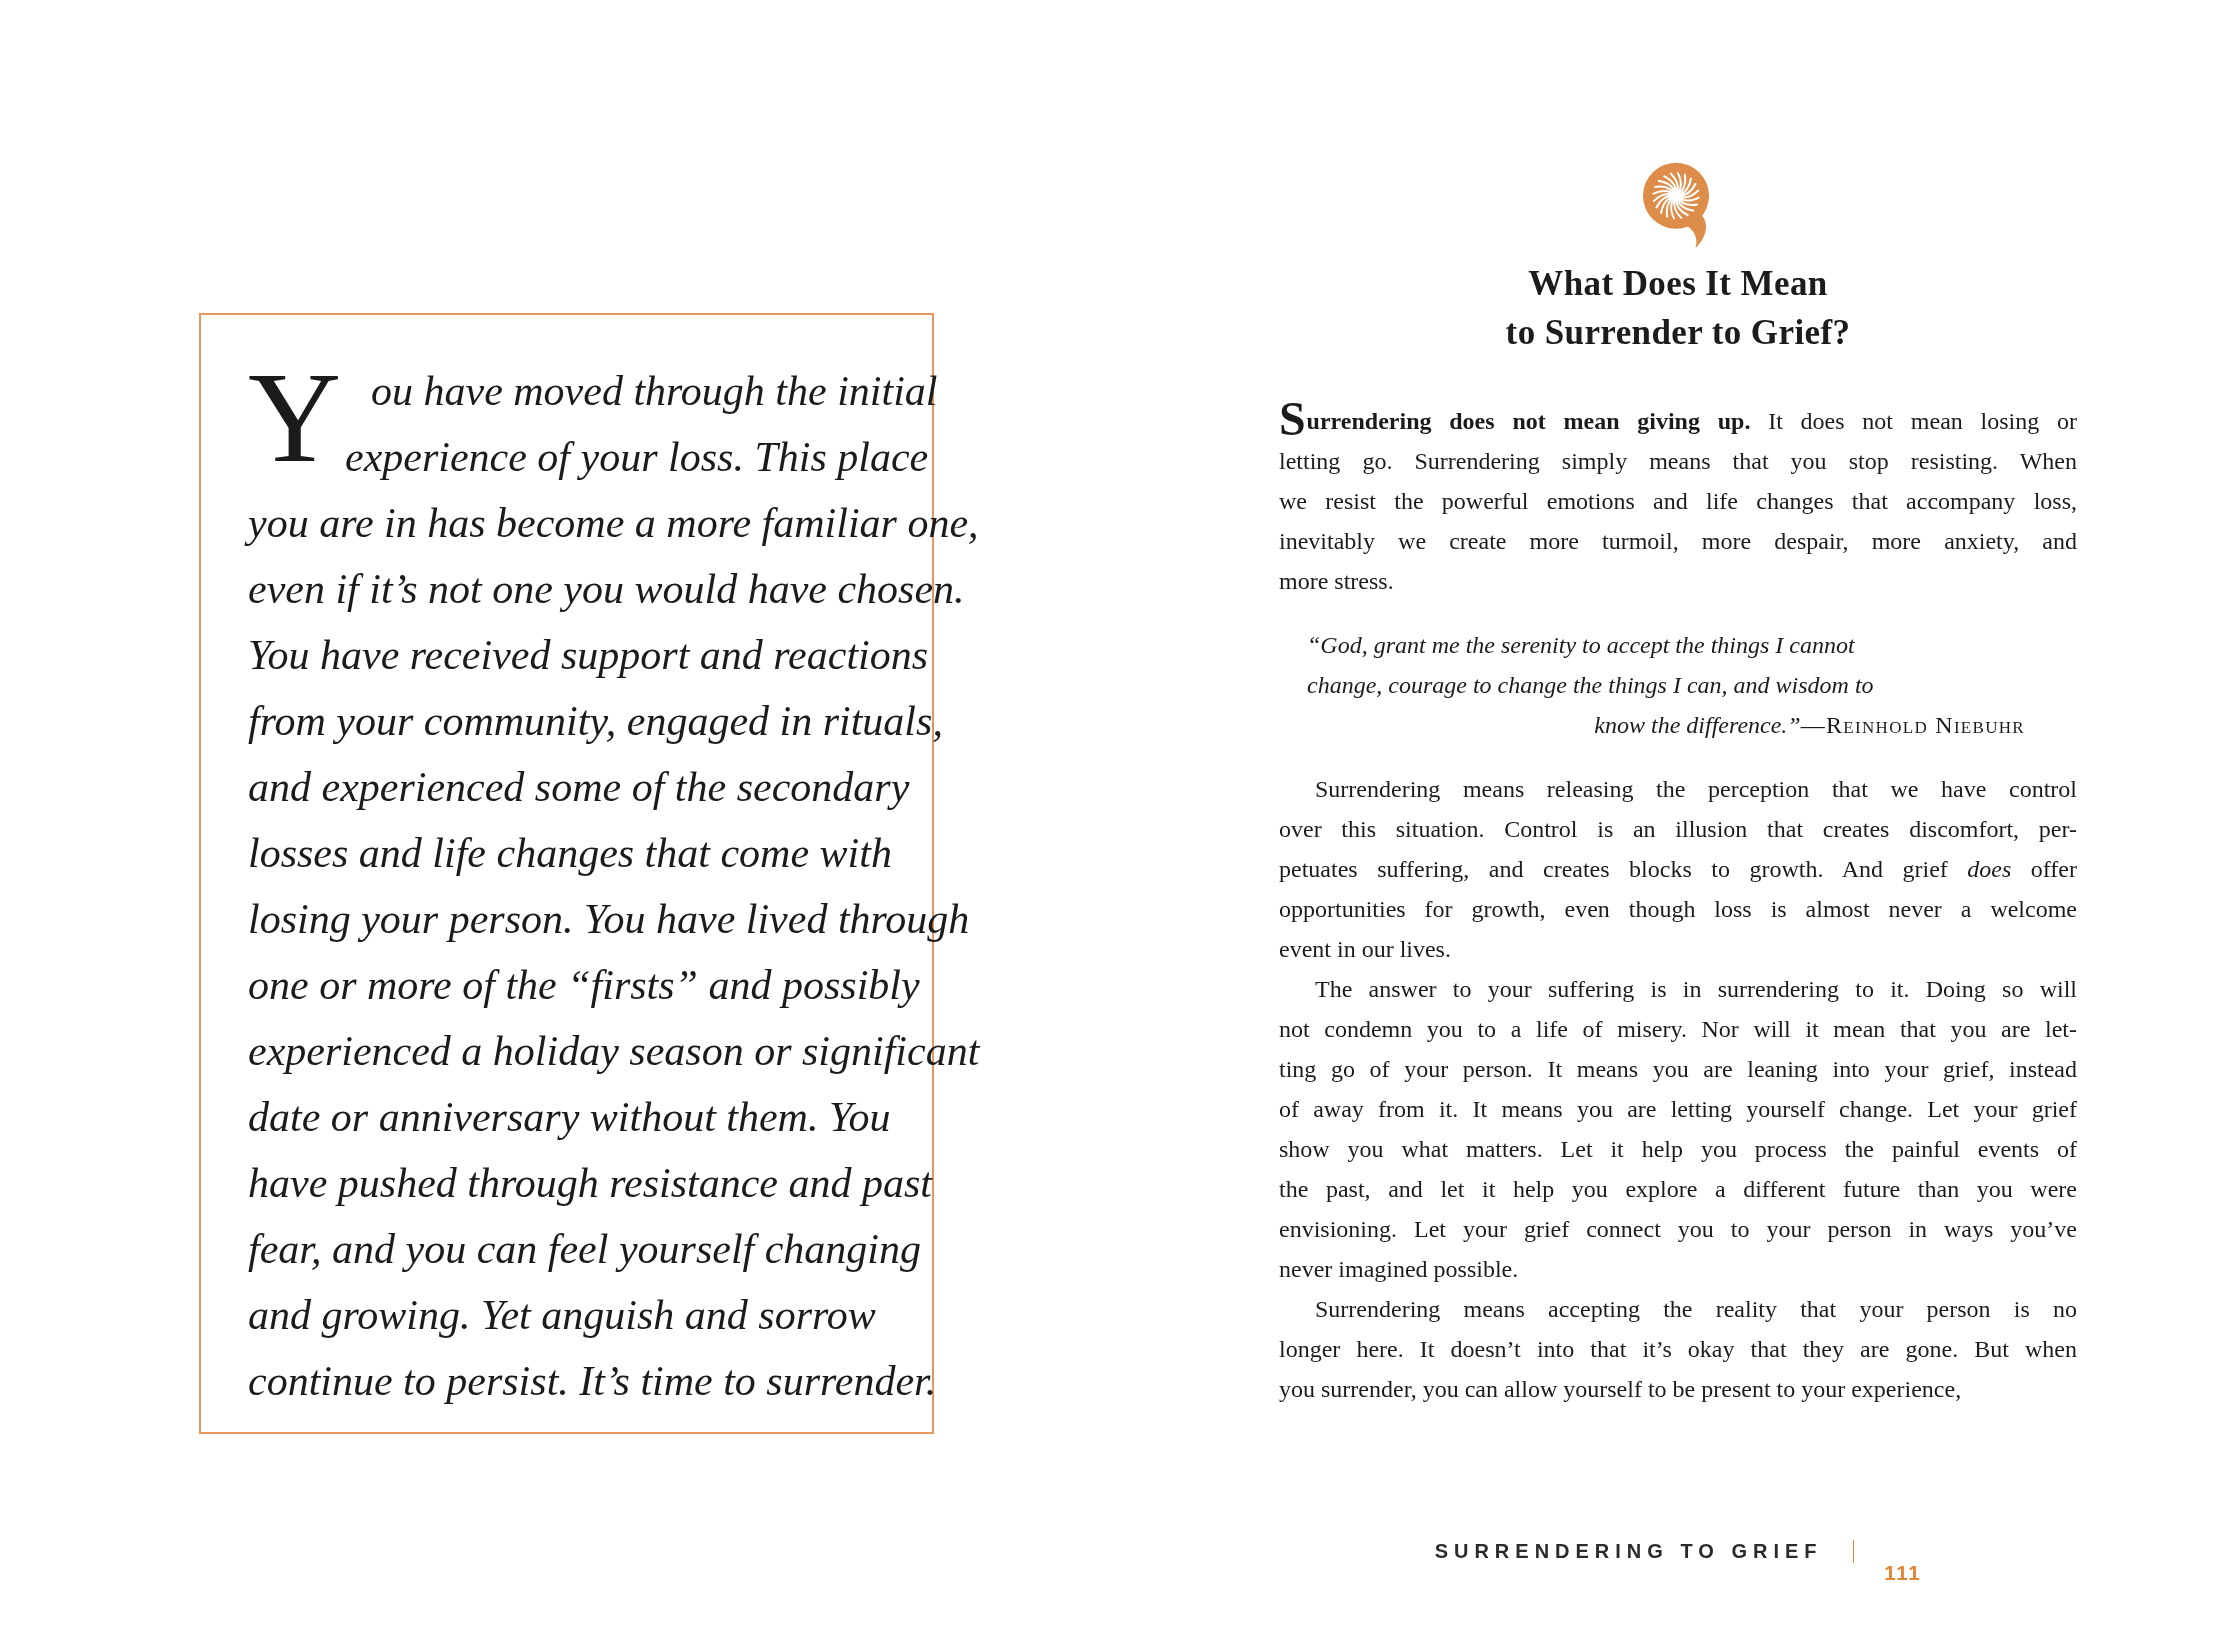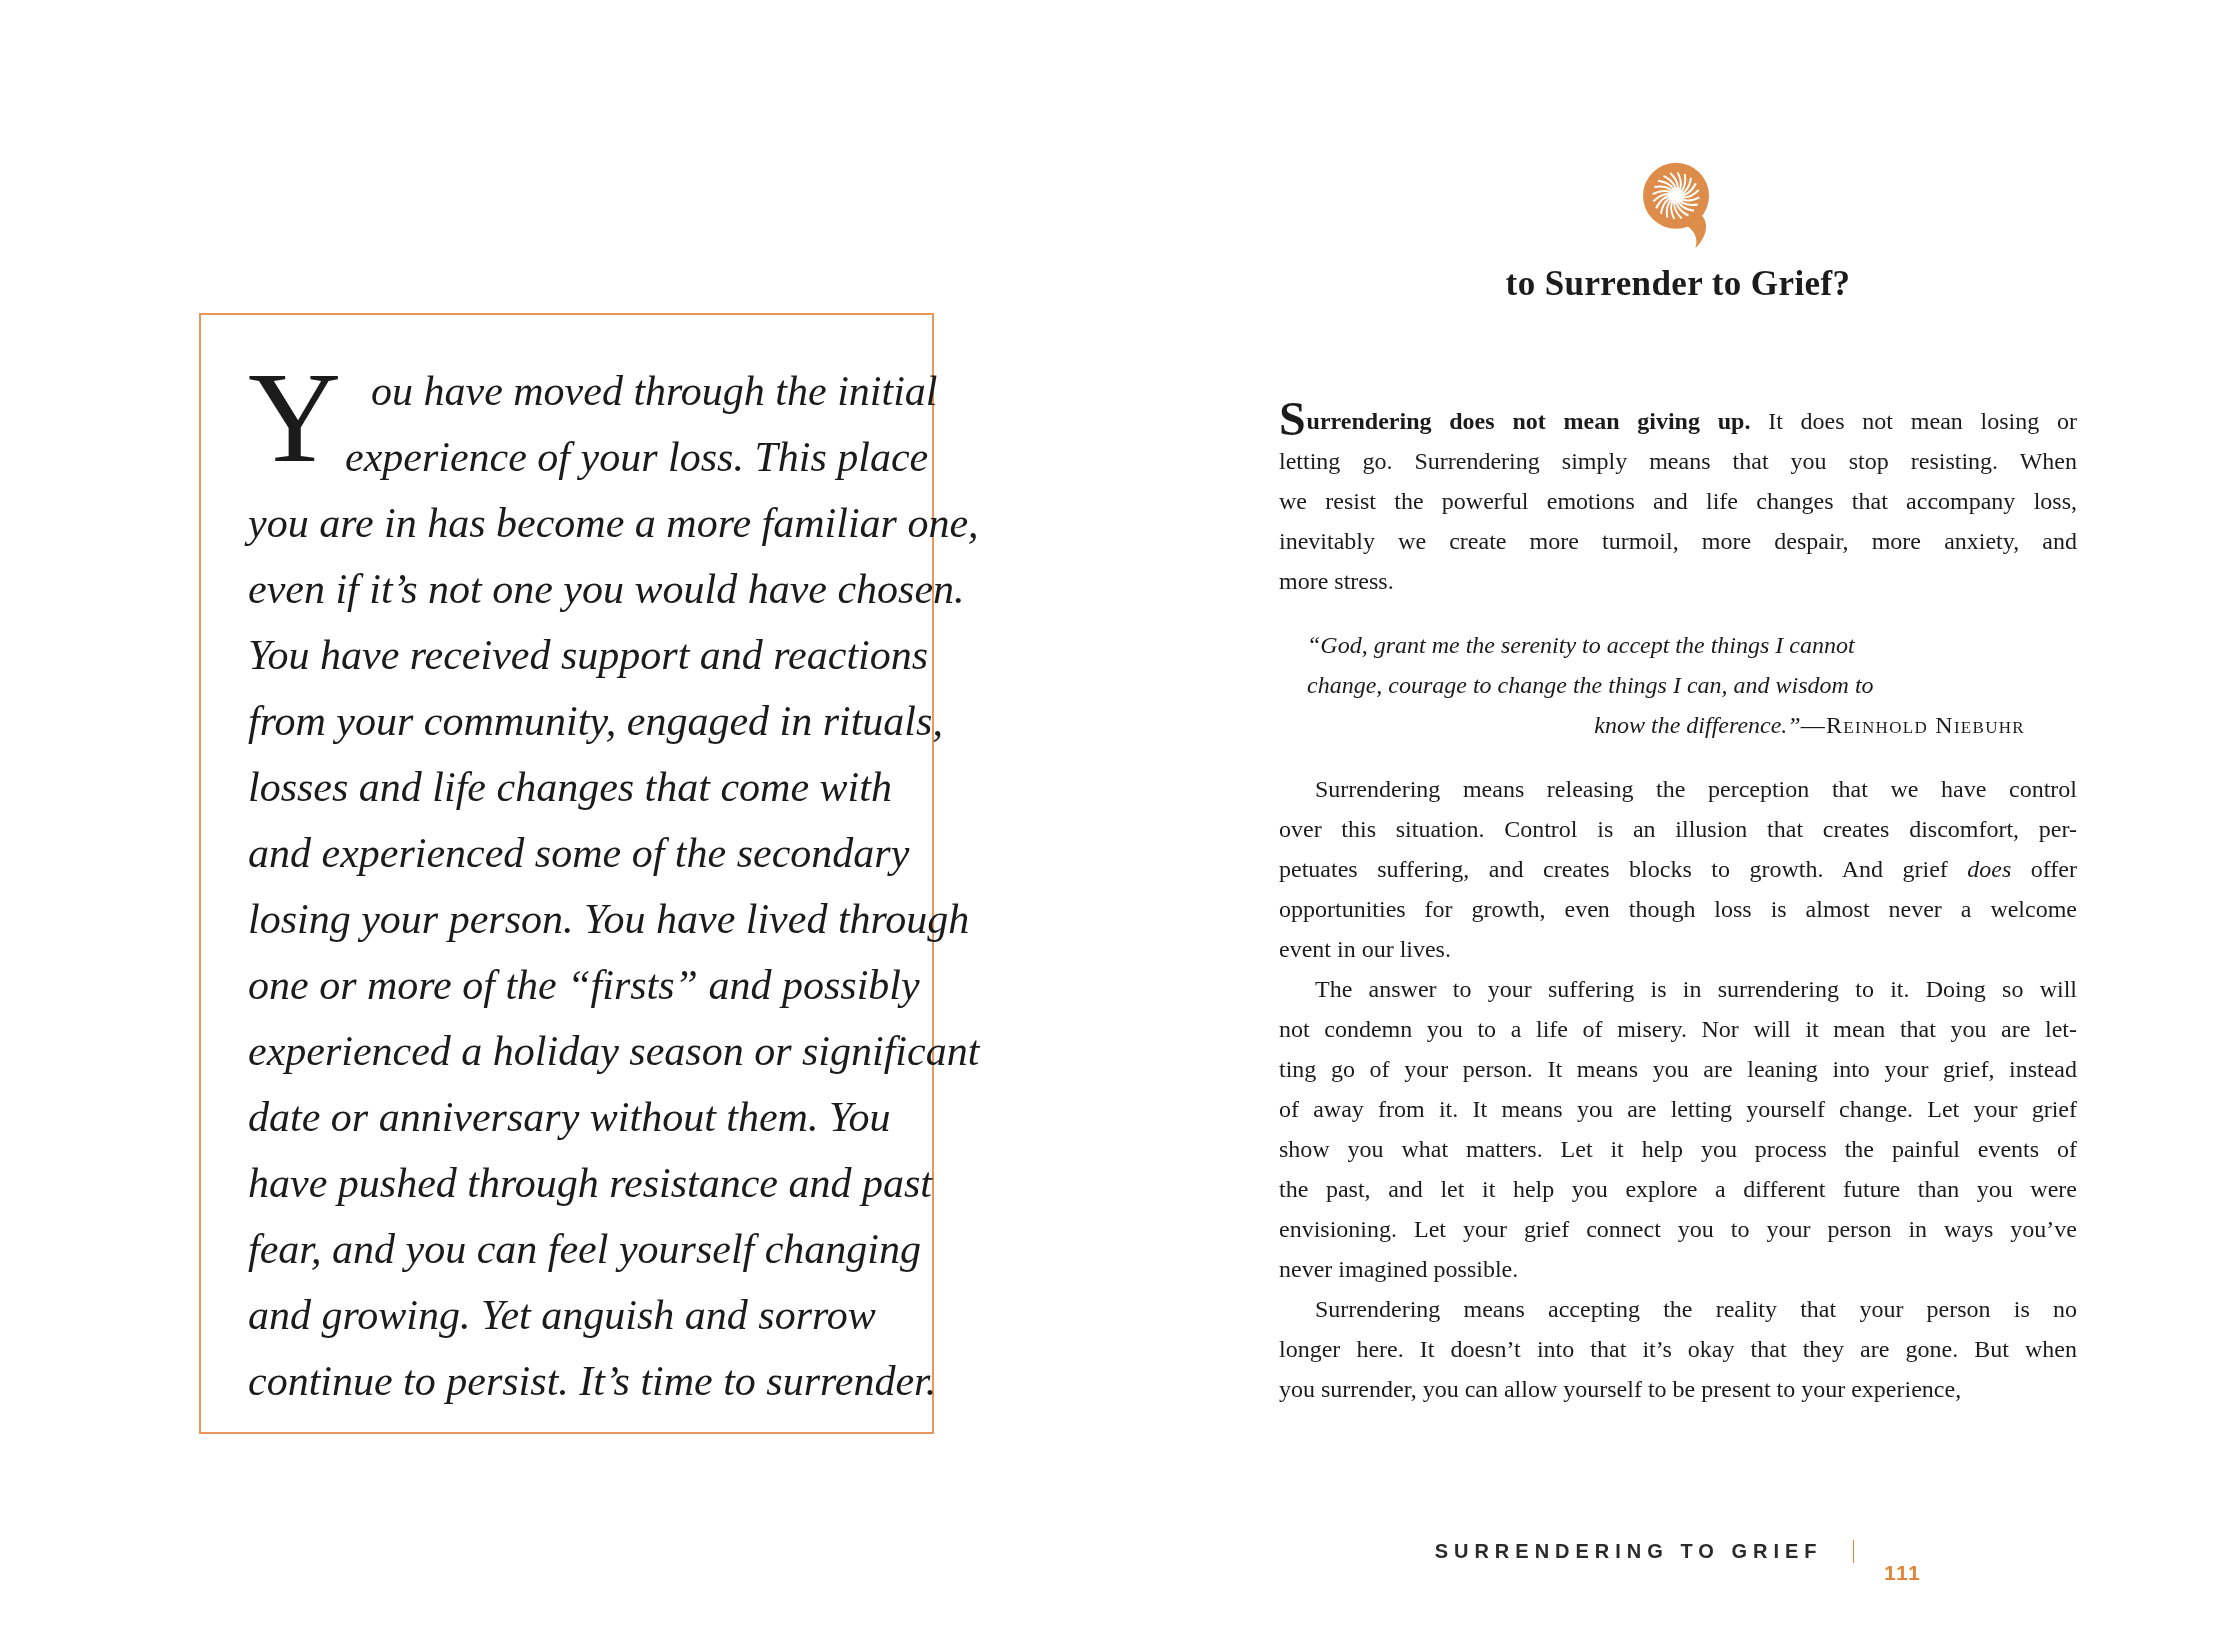--- a/index.html
+++ b/index.html
@@ -125,22 +125,22 @@
   <section>
     <div class="callout-box">
       <span class="dropcap-left">Y</span>
       <div class="callout-lines">
           <div class="line dc-1">ou have moved through the initial</div>
           <div class="line dc-2">experience of your loss. This place</div>
           <div class="line">you are in has become a more familiar one,</div>
           <div class="line">even if it’s not one you would have chosen.</div>
           <div class="line">You have received support and reactions</div>
           <div class="line">from your community, engaged in rituals,</div>
+          <div class="line">and experienced some of the secondary</div>
           <div class="line">losses and life changes that come with</div>
-          <div class="line">and experienced some of the secondary</div>
           <div class="line">losing your person. You have lived through</div>
           <div class="line">one or more of the “firsts” and possibly</div>
           <div class="line">experienced a holiday season or significant</div>
           <div class="line">date or anniversary without them. You</div>
           <div class="line">have pushed through resistance and past</div>
           <div class="line">fear, and you can feel yourself changing</div>
           <div class="line">and growing. Yet anguish and sorrow</div>
           <div class="line">continue to persist. It’s time to surrender.</div>
         </div>
     </div>
@@ -176,20 +176,21 @@
             <path d="M48 46 C 58 44, 66 36, 68 22" transform="rotate(324 48 46)"></path>
             <path d="M48 46 C 58 44, 66 36, 68 22" transform="rotate(342 48 46)"></path>
           </g>
         <circle cx="48" cy="46" r="5" fill="none" stroke="#FFFFFF" stroke-width="1.6"></circle>
         <circle cx="48" cy="46" r="10" fill="none" stroke="#FFFFFF" stroke-width="1.2"></circle>
         <circle cx="48" cy="46" r="2" fill="#FFFFFF"></circle>
       </svg>
     </div>
 
     <h1 class="chapter-title">
+      <div>What Does It Mean</div>
       <div>to Surrender to Grief?</div>
     </h1>
 
     <div class="body-text">
 
       <div class="para">
         <div class="line jline">
           <span class="dropcap-right">S</span><span class="lead-bold">urrendering does not mean giving up.</span><span> It does not mean losing or</span>
         </div>
         <div>

